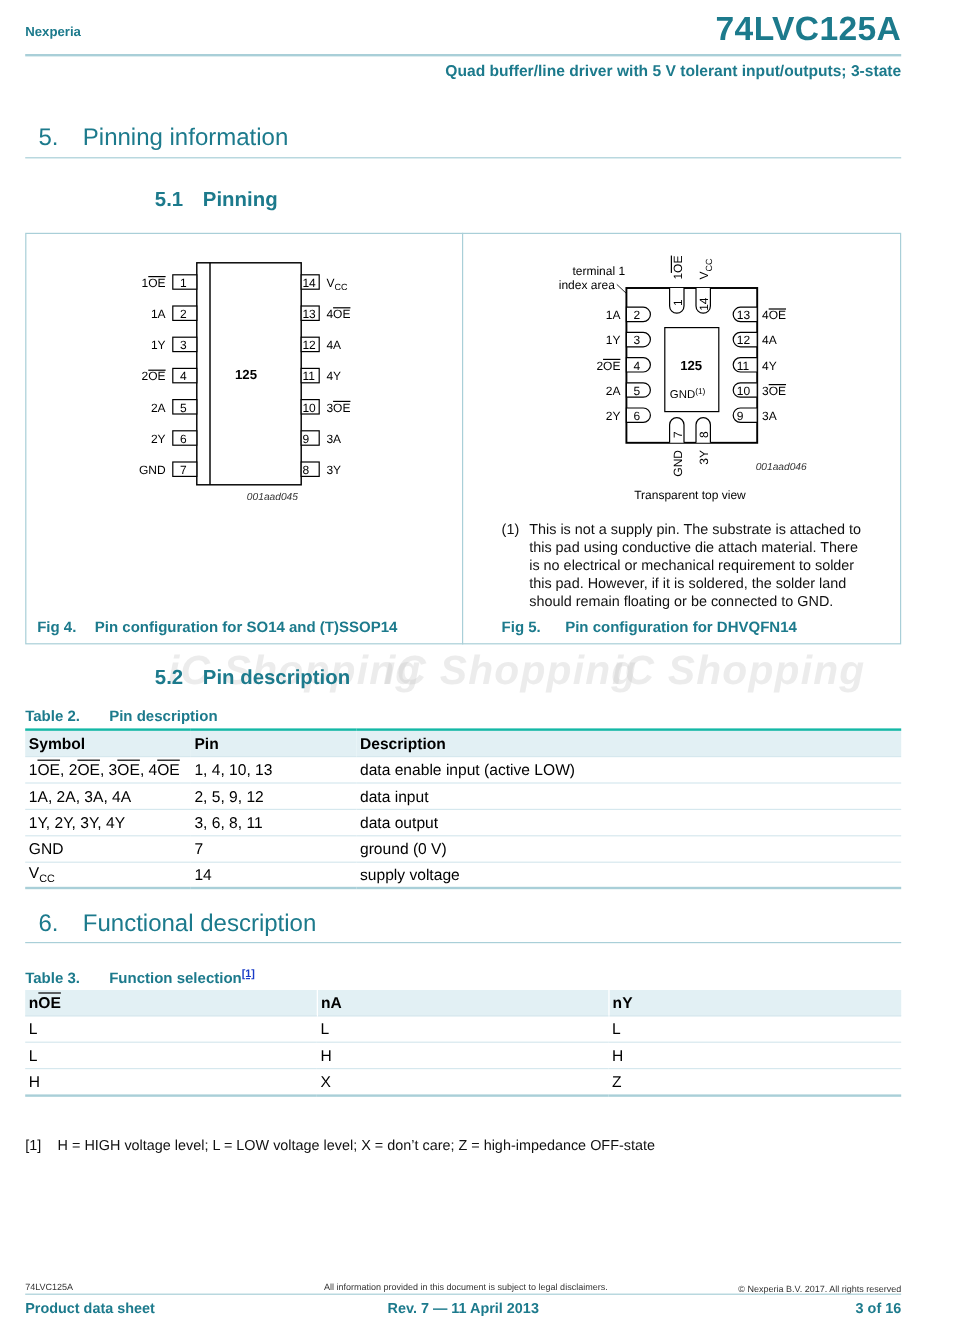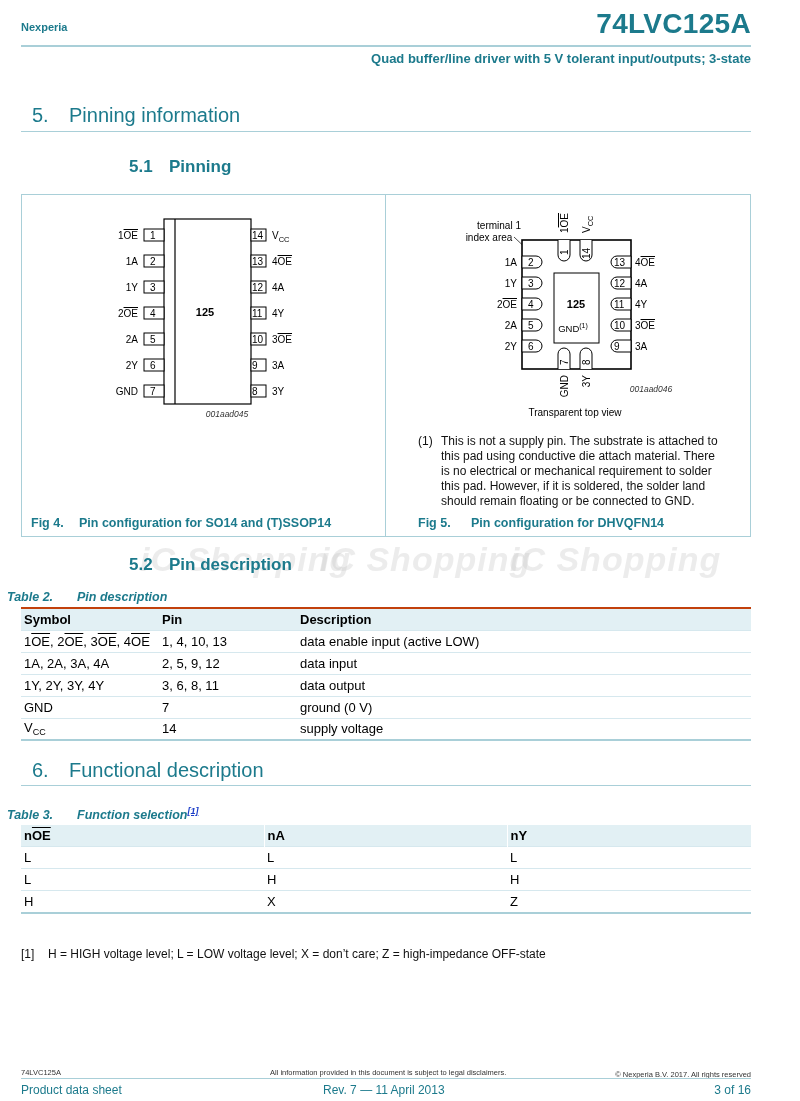--- a/index.html
+++ b/index.html
@@ -22,40 +22,40 @@
   .figdiv { left: 385px; top: 194px; width: 1px; height: 343px; background: #a9cfd8; }
   .figcap { font-size: 12.5px; font-weight: bold; color: #1c7a8c; }
   .figcap .lbl { display: inline-block; width: 48px; }
 
   svg text { font-family: "Liberation Sans", sans-serif; }
 
   .note { left: 418px; top: 434px; width: 300px; font-size: 12px; line-height: 15px; color: #111; }
   .note .n { position: absolute; left: 0; top: 0; }
   .note .t { margin-left: 23px; }
 
-  .tcap { left: 7px; font-size: 12.5px; font-weight: bold; color: #1c7a8c; font-style: italic; }
+  .tcap { left: 21px; font-size: 12.5px; font-weight: bold; color: #1c7a8c; }
   .tcap .lbl { display: inline-block; width: 70px; }
   .tcap sup { font-size: 9px; text-decoration: underline; color: #1a3cc8; }
 
   table.dt { position: absolute; left: 21px; width: 730px; border-collapse: collapse; font-size: 13px; }
-  table.dt th { background: #e2f0f4; text-align: left; font-weight: bold; height: 22px; padding: 0 3px; border-top: 2px solid #c2410c; }
+  table.dt th { background: #e2f0f4; text-align: left; font-weight: bold; height: 22px; padding: 0 3px; border-top: 2px solid #14b8a6; }
   table.dt td { height: 22px; padding: 0 3px; border-top: 1px solid #d6e8ee; }
   table.dt tr:last-child td { border-bottom: 2px solid #a9cfd8; }
   .ovl { text-decoration: overline; }
   .sub { font-size: 9px; vertical-align: -3px; }
 
   .t3 th.sub2 { border-top: 1px solid #ffffff; }
   .t3 .vsep { border-left: 1px solid #ffffff; }
 
   .footnote { left: 21px; top: 947px; font-size: 12px; color: #111; }
   .footnote .n { display: inline-block; width: 27px; }
 
   .ft-small { font-size: 7.5px; color: #333; top: 1068px; }
   .ft-rule { left: 21px; width: 730px; top: 1078px; height: 1px; background: #a9cfd8; }
-  .ft-big { font-size: 12px; font-weight: normal; color: #1c7a8c; top: 1083px; text-align: center; }
+  .ft-big { font-size: 12px; font-weight: bold; color: #1c7a8c; top: 1083px; text-align: center; }
 
   .wm { font-size: 34px; font-weight: bold; font-style: italic; color: rgba(200,200,200,0.35); top: 540px; letter-spacing: 1px; }
 </style>
 </head>
 <body>
 
 <div class="abs brand">Nexperia</div>
 <div class="abs part">74LVC125A</div>
 <div class="abs hdr-rule"></div>
 <div class="abs subtitle">Quad buffer/line driver with 5 V tolerant input/outputs; 3-state</div>

